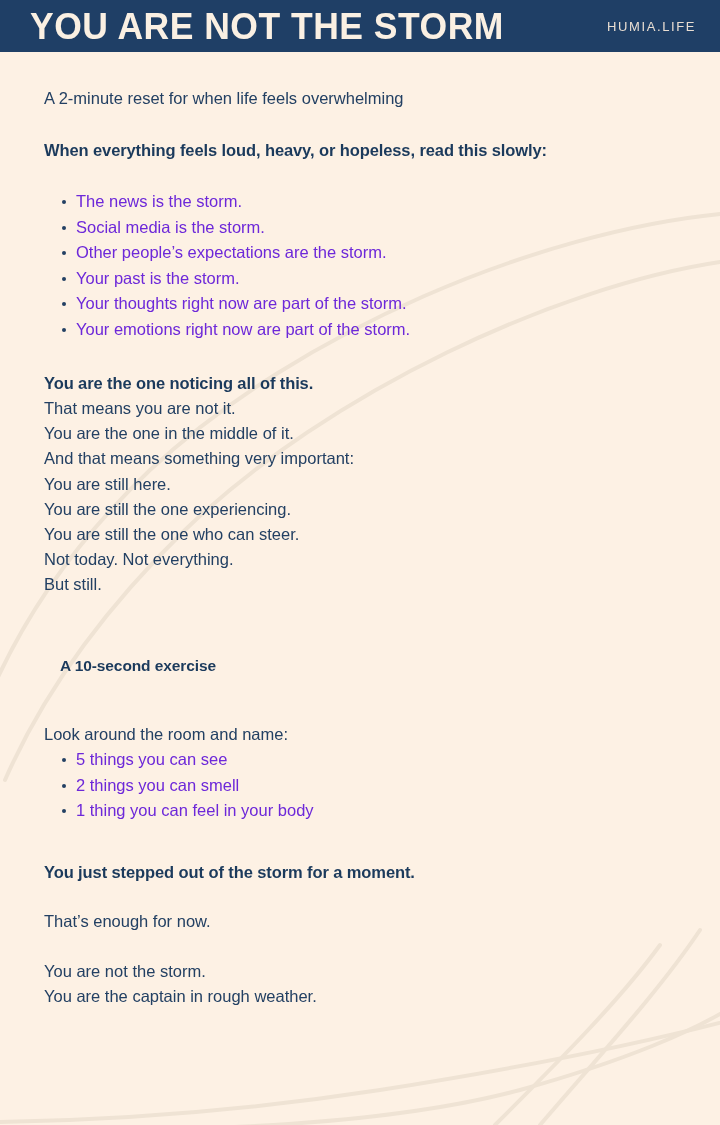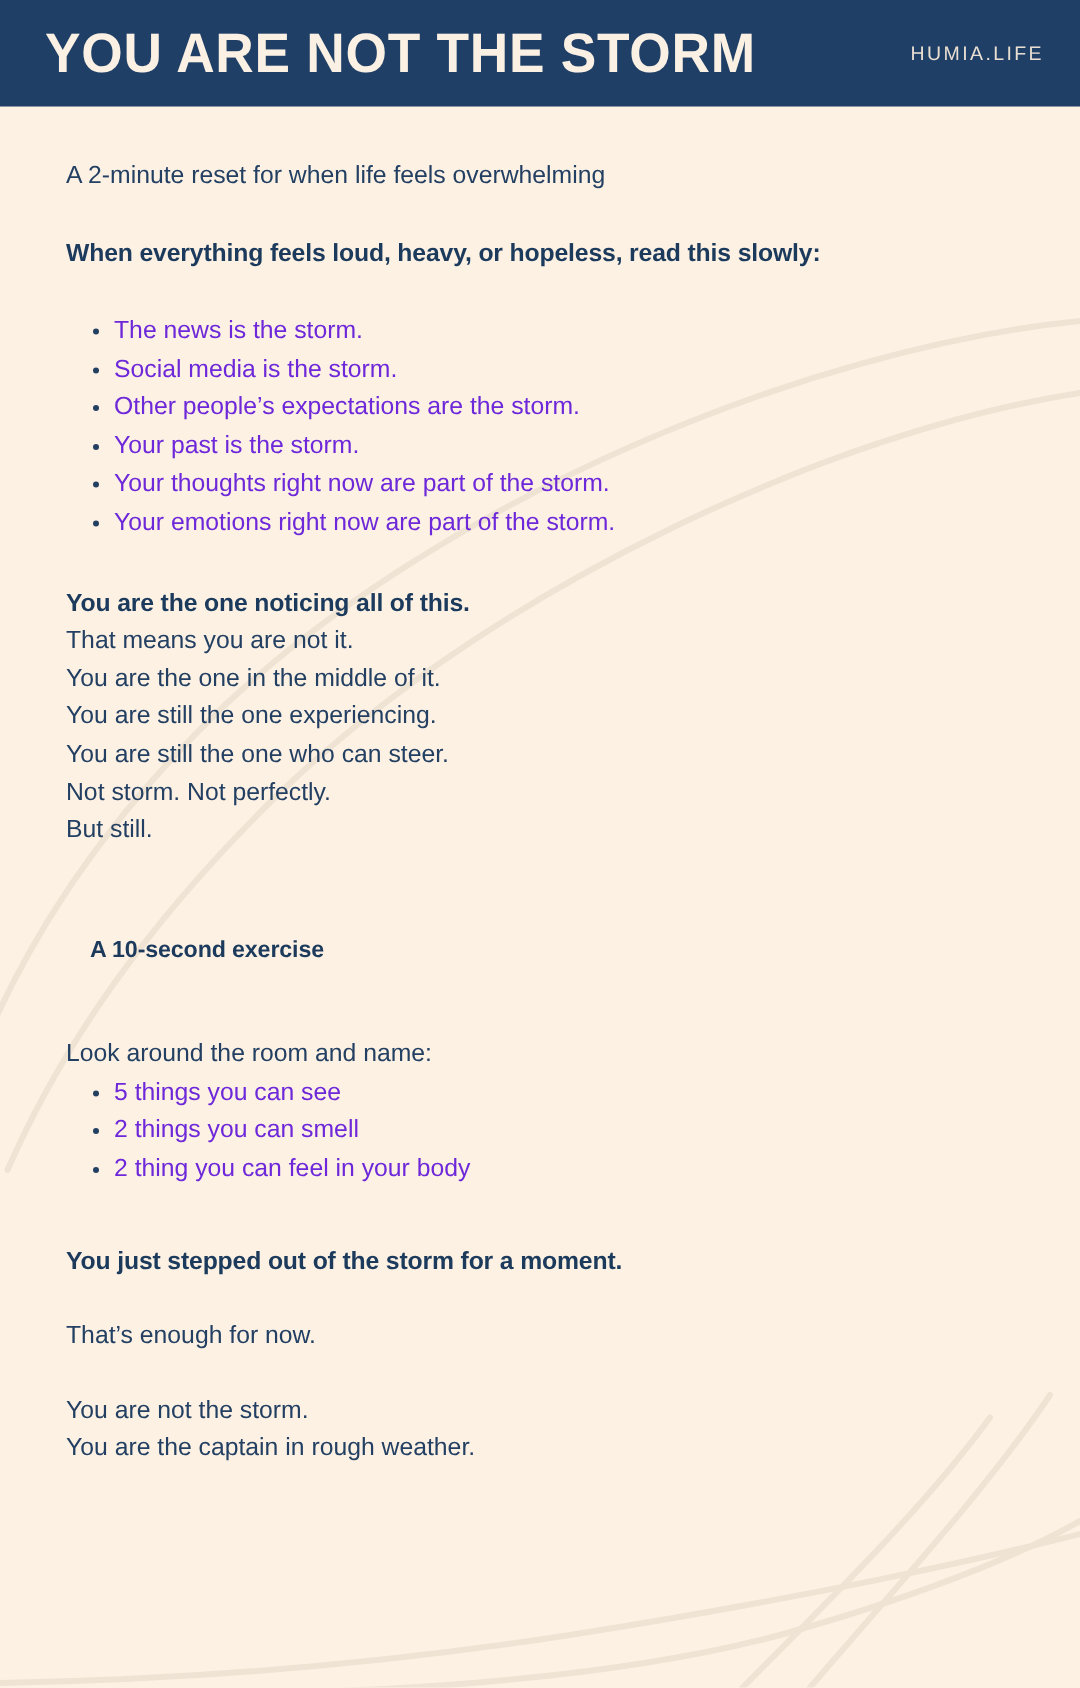--- a/index.html
+++ b/index.html
@@ -24,21 +24,21 @@
     width: 720px;
     height: 1125px;
     pointer-events: none;
     z-index: 0;
   }
 
   
   #page-header {
     position: relative;
     z-index: 2;
-    height: 71px;
+    height: 52px;
     background: #1F3F66;
     display: flex;
     align-items: center;
     justify-content: space-between;
     padding: 0 24px 0 30px;
     box-sizing: border-box;
   }
   #header-title {
     font-family: "Liberation Sans Narrow", "Liberation Sans", sans-serif;
     font-weight: bold;
@@ -160,37 +160,39 @@
     <li>Your past is the storm.</li>
     <li>Your thoughts right now are part of the storm.</li>
     <li>Your emotions right now are part of the storm.</li>
   </ul>
 
   <div class="sp-28"></div>
 
   <p class="strong-line">You are the one noticing all of this.</p>
   <p class="para tight">That means you are not it.</p>
   <p class="para tight">You are the one in the middle of it.</p>
+  <p class="para tight">And that means something very important:</p>
+  <p class="para tight">You are still here.</p>
   <p class="para tight">You are still the one experiencing.</p>
   <p class="para tight">You are still the one who can steer.</p>
-  <p class="para tight">Not storm. Not perfectly.</p>
+  <p class="para tight">Not today. Not everything.</p>
   <p class="para tight">But still.</p>
 
   <div class="sp-40"></div>
 
   <p class="sub-head">A 10-second exercise</p>
 
   <div class="sp-28"></div>
 
   <p class="para">Look around the room and name:</p>
 
   <ul class="bullets">
     <li>5 things you can see</li>
     <li>2 things you can smell</li>
-    <li>2 thing you can feel in your body</li>
+    <li>1 thing you can feel in your body</li>
   </ul>
 
   <div class="sp-36"></div>
 
   <p class="strong-line">You just stepped out of the storm for a moment.</p>
 
   <div class="sp-24"></div>
 
   <p class="para">That’s enough for now.</p>
 

